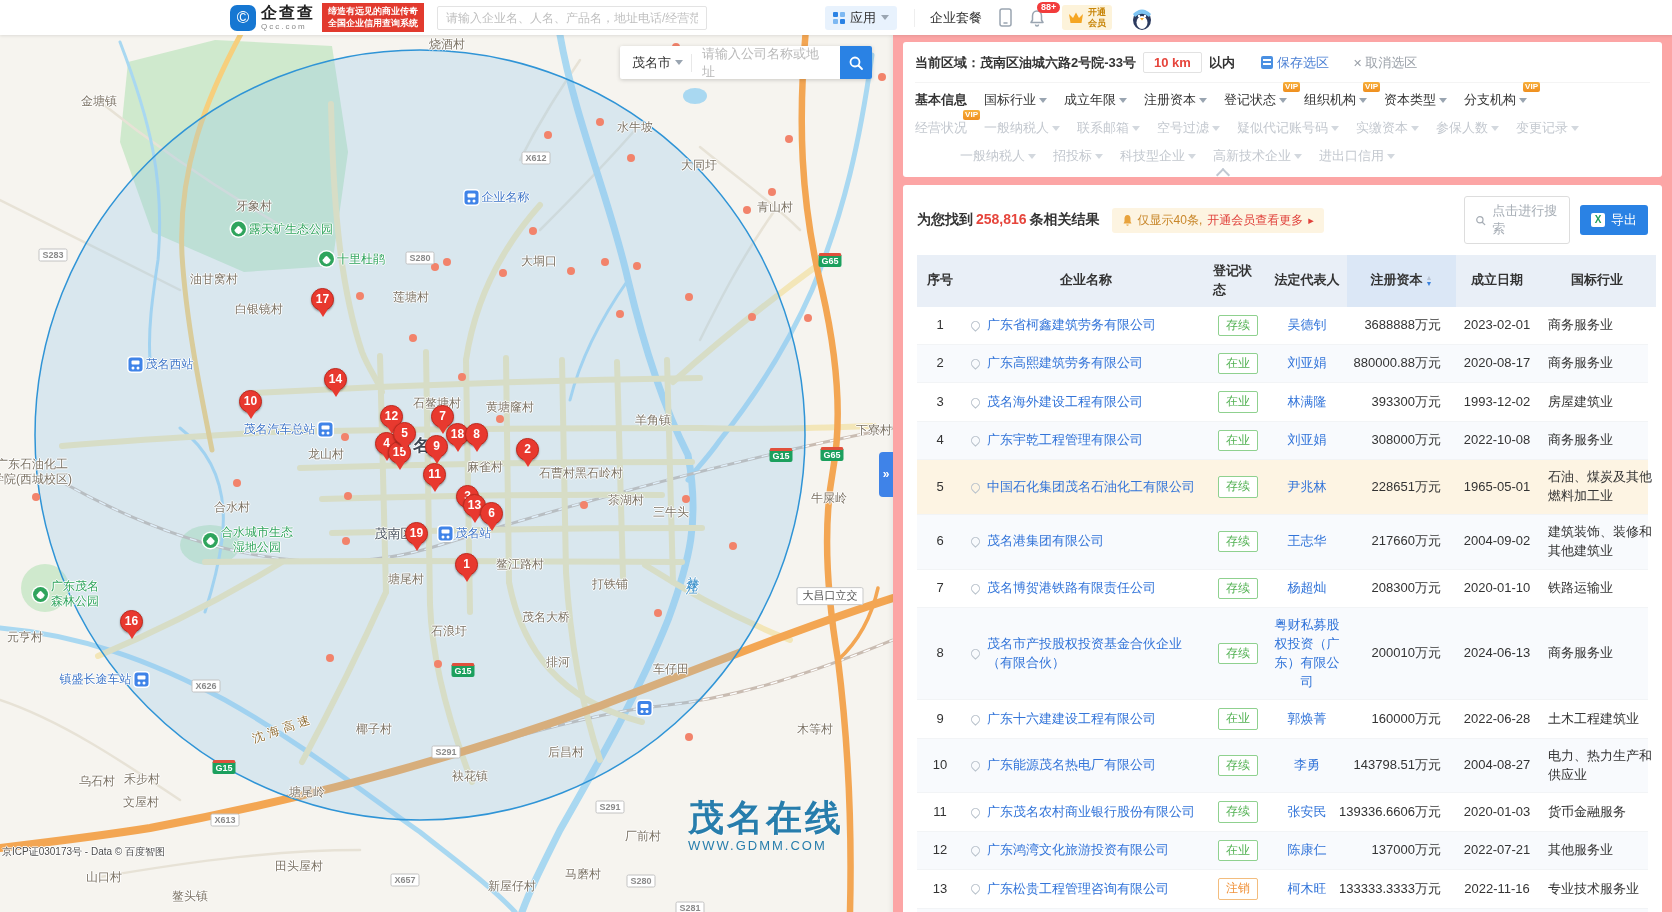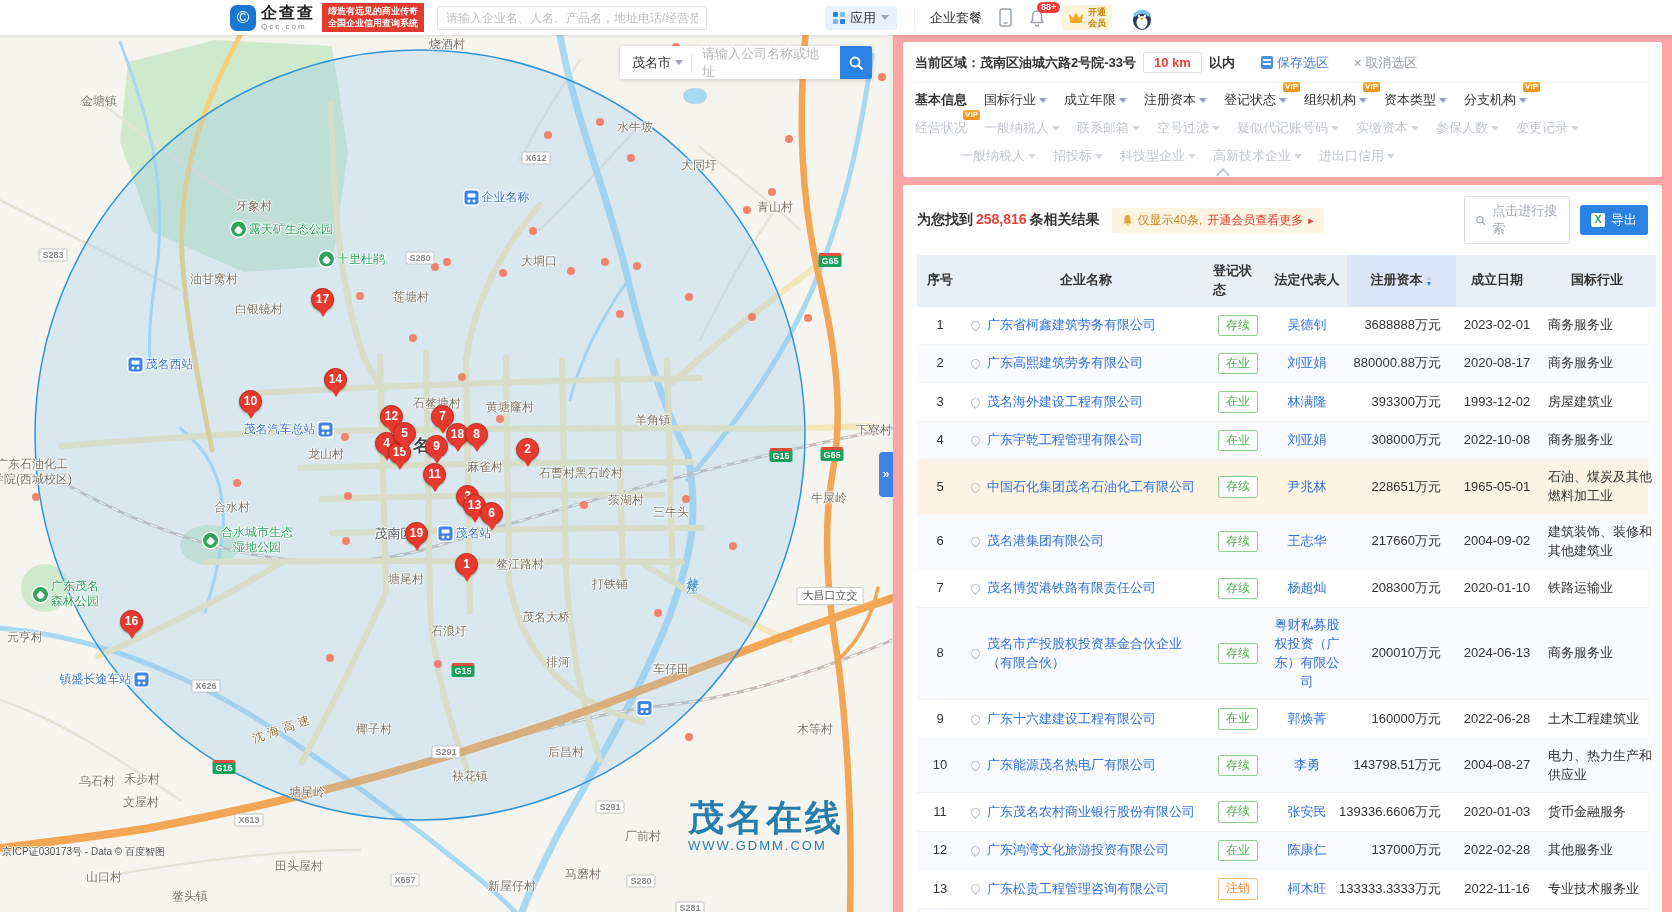--- a/index.html
+++ b/index.html
@@ -410,21 +410,21 @@
         <div class="rb s" style="left: 420px; top: 258px;">S280</div>
         <div class="rb s" style="left: 536px; top: 158px;">X612</div>
         <div class="rb g" style="left: 830px; top: 260px;">G65</div>
         <div class="rb g" style="left: 832px; top: 454px;">G65</div>
         <div class="rb g" style="left: 781px; top: 455px;">G15</div>
         <div class="rb g" style="left: 463px; top: 670px;">G15</div>
         <div class="rb g" style="left: 224px; top: 767px;">G15</div>
         <div class="rb s" style="left: 206px; top: 686px;">X626</div>
         <div class="rb s" style="left: 446px; top: 752px;">S291</div>
         <div class="rb s" style="left: 610px; top: 807px;">S291</div>
-        <div class="rb s" style="left: 225px; top: 820px; margin-left: 24px;">X613</div>
+        <div class="rb s" style="left: 225px; top: 820px;">X613</div>
         <div class="rb s" style="left: 641px; top: 881px;">S280</div>
         <div class="rb s" style="left: 690px; top: 908px;">S281</div>
         <div class="rb s" style="left: 405px; top: 880px;">X657</div>
         <span class="dot" style="left: 533px; top: 231px;"></span>
         <span class="dot" style="left: 548px; top: 135px;"></span>
         <span class="dot" style="left: 600px; top: 122px;"></span>
         <span class="dot" style="left: 631px; top: 158px;"></span>
         <span class="dot" style="left: 676px; top: 47px;"></span>
         <span class="dot" style="left: 812px; top: 58px;"></span>
         <span class="dot" style="left: 789px; top: 139px;"></span>
@@ -881,21 +881,21 @@
               <div class="tc" style="width: 46px; flex: 0 0 auto;">12</div>
               <div class="tc c-name" style="width: 246px; flex: 0 0 auto;">
                 <span class="cpin"></span>
                 <span>广东鸿湾文化旅游投资有限公司</span>
               </div>
               <div class="tc" style="width: 58px; flex: 0 0 auto;">
                 <span class="badge">在业</span>
               </div>
               <div class="tc c-rep" style="width: 80px; flex: 0 0 auto;">陈康仁</div>
               <div class="tc c-cap" style="width: 109px; flex: 0 0 auto;">137000万元</div>
-              <div class="tc c-date" style="width: 82px; flex: 0 0 auto;">2022-02-28</div>
+              <div class="tc c-date" style="width: 82px; flex: 0 0 auto;">2022-07-21</div>
               <div class="tc c-ind" style="width: 118px; flex: 0 0 auto;">其他服务业</div>
             </div>
             <div class="tr">
               <div class="tc" style="width: 46px; flex: 0 0 auto;">13</div>
               <div class="tc c-name" style="width: 246px; flex: 0 0 auto;">
                 <span class="cpin"></span>
                 <span>广东松贵工程管理咨询有限公司</span>
               </div>
               <div class="tc" style="width: 58px; flex: 0 0 auto;">
                 <span class="badge orange">注销</span>

